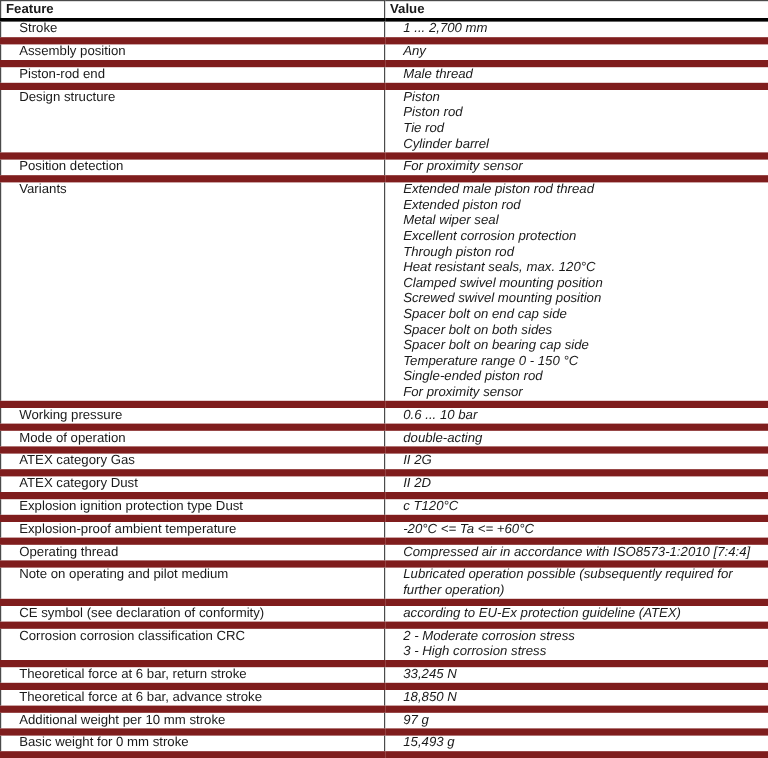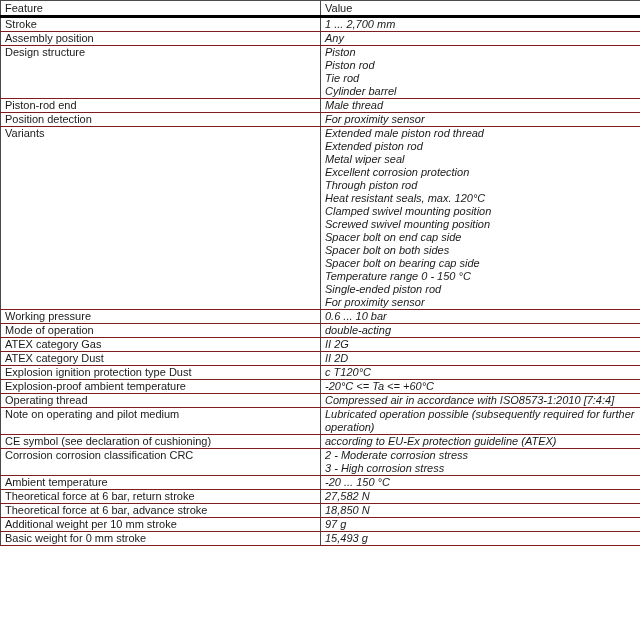--- a/index.html
+++ b/index.html
@@ -18,36 +18,36 @@
     table-layout: fixed;
     border-top: 1px solid #4a4a4a;
     border-left: 1px solid #4a4a4a;
     font-size: 11px;
     line-height: 13px;
   }
   .spec-table col.col-feature { width: 320px; }
   .spec-table col.col-value   { width: 320px; }
   .spec-table th {
     text-align: left;
-    font-weight: normal;
+    font-weight: bold;
     font-size: 11px;
     padding: 1px 4px 0 4px;
     border-bottom: 3px solid #000000;
     background: #ffffff;
     white-space: nowrap;
     overflow: hidden;
   }
   .spec-table th.feature-col,
   .spec-table td.feature-cell {
     border-right: 1px solid #4a4a4a;
   }
   .spec-table td {
     vertical-align: top;
-    padding: 0 4px;
-    border-bottom: 1px solid #7f1d1d;
+    padding: 0 15px;
+    border-bottom: 6px solid #7f1d1d;
   }
   .value-line {
     display: block;
     font-style: italic;
   }
 </style>
 </head>
 <body>
 
 <table class="spec-table">
@@ -69,32 +69,32 @@
           <span class="value-line">1 ... 2,700 mm</span>
         </td>
       </tr>
       <tr>
         <td class="feature-cell">Assembly position</td>
         <td class="value-cell">
           <span class="value-line">Any</span>
         </td>
       </tr>
       <tr>
+        <td class="feature-cell">Piston-rod end</td>
+        <td class="value-cell">
+          <span class="value-line">Male thread</span>
+        </td>
+      </tr>
+      <tr>
         <td class="feature-cell">Design structure</td>
         <td class="value-cell">
           <span class="value-line">Piston</span>
           <span class="value-line">Piston rod</span>
           <span class="value-line">Tie rod</span>
           <span class="value-line">Cylinder barrel</span>
-        </td>
-      </tr>
-      <tr>
-        <td class="feature-cell">Piston-rod end</td>
-        <td class="value-cell">
-          <span class="value-line">Male thread</span>
         </td>
       </tr>
       <tr>
         <td class="feature-cell">Position detection</td>
         <td class="value-cell">
           <span class="value-line">For proximity sensor</span>
         </td>
       </tr>
       <tr>
         <td class="feature-cell">Variants</td>
@@ -157,42 +157,36 @@
           <span class="value-line">Compressed air in accordance with ISO8573-1:2010 [7:4:4]</span>
         </td>
       </tr>
       <tr>
         <td class="feature-cell">Note on operating and pilot medium</td>
         <td class="value-cell">
           <span class="value-line">Lubricated operation possible (subsequently required for further operation)</span>
         </td>
       </tr>
       <tr>
-        <td class="feature-cell">CE symbol (see declaration of cushioning)</td>
+        <td class="feature-cell">CE symbol (see declaration of conformity)</td>
         <td class="value-cell">
           <span class="value-line">according to EU-Ex protection guideline (ATEX)</span>
         </td>
       </tr>
       <tr>
         <td class="feature-cell">Corrosion corrosion classification CRC</td>
         <td class="value-cell">
           <span class="value-line">2 - Moderate corrosion stress</span>
           <span class="value-line">3 - High corrosion stress</span>
         </td>
       </tr>
       <tr>
-        <td class="feature-cell">Ambient temperature</td>
-        <td class="value-cell">
-          <span class="value-line">-20 ... 150 °C</span>
-        </td>
-      </tr>
-      <tr>
         <td class="feature-cell">Theoretical force at 6 bar, return stroke</td>
         <td class="value-cell">
-          <span class="value-line">27,582 N</span>
+          <span class="value-line">33,245 N</span>
         </td>
       </tr>
       <tr>
         <td class="feature-cell">Theoretical force at 6 bar, advance stroke</td>
         <td class="value-cell">
           <span class="value-line">18,850 N</span>
         </td>
       </tr>
       <tr>
         <td class="feature-cell">Additional weight per 10 mm stroke</td>

